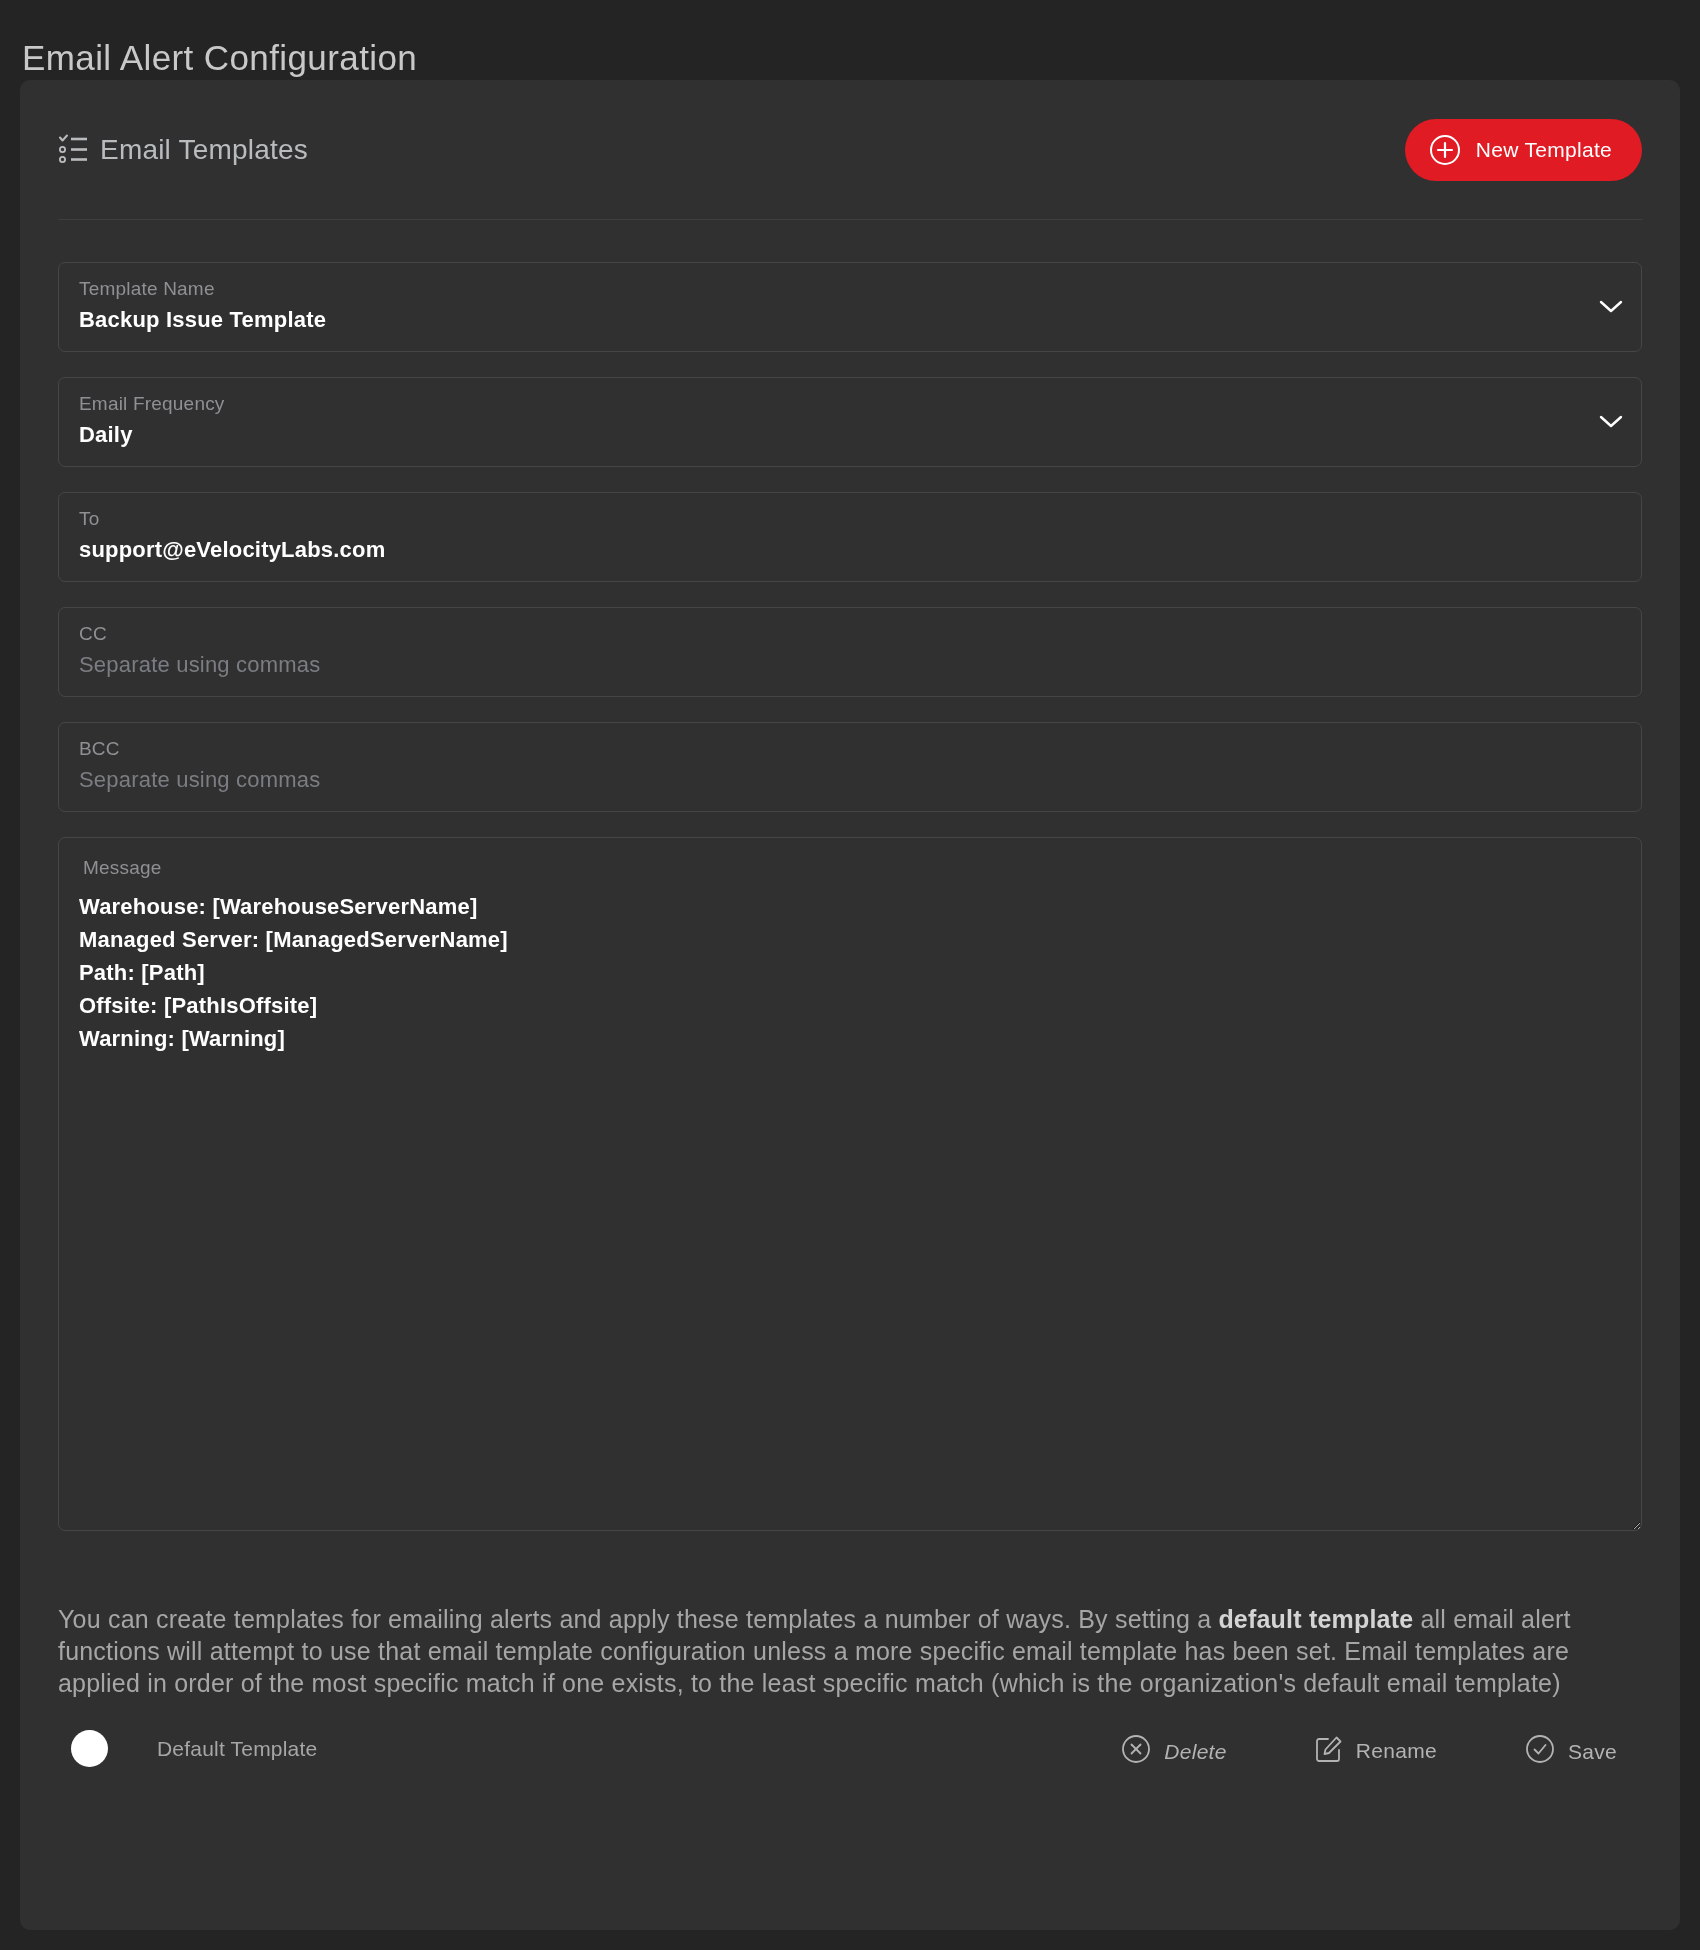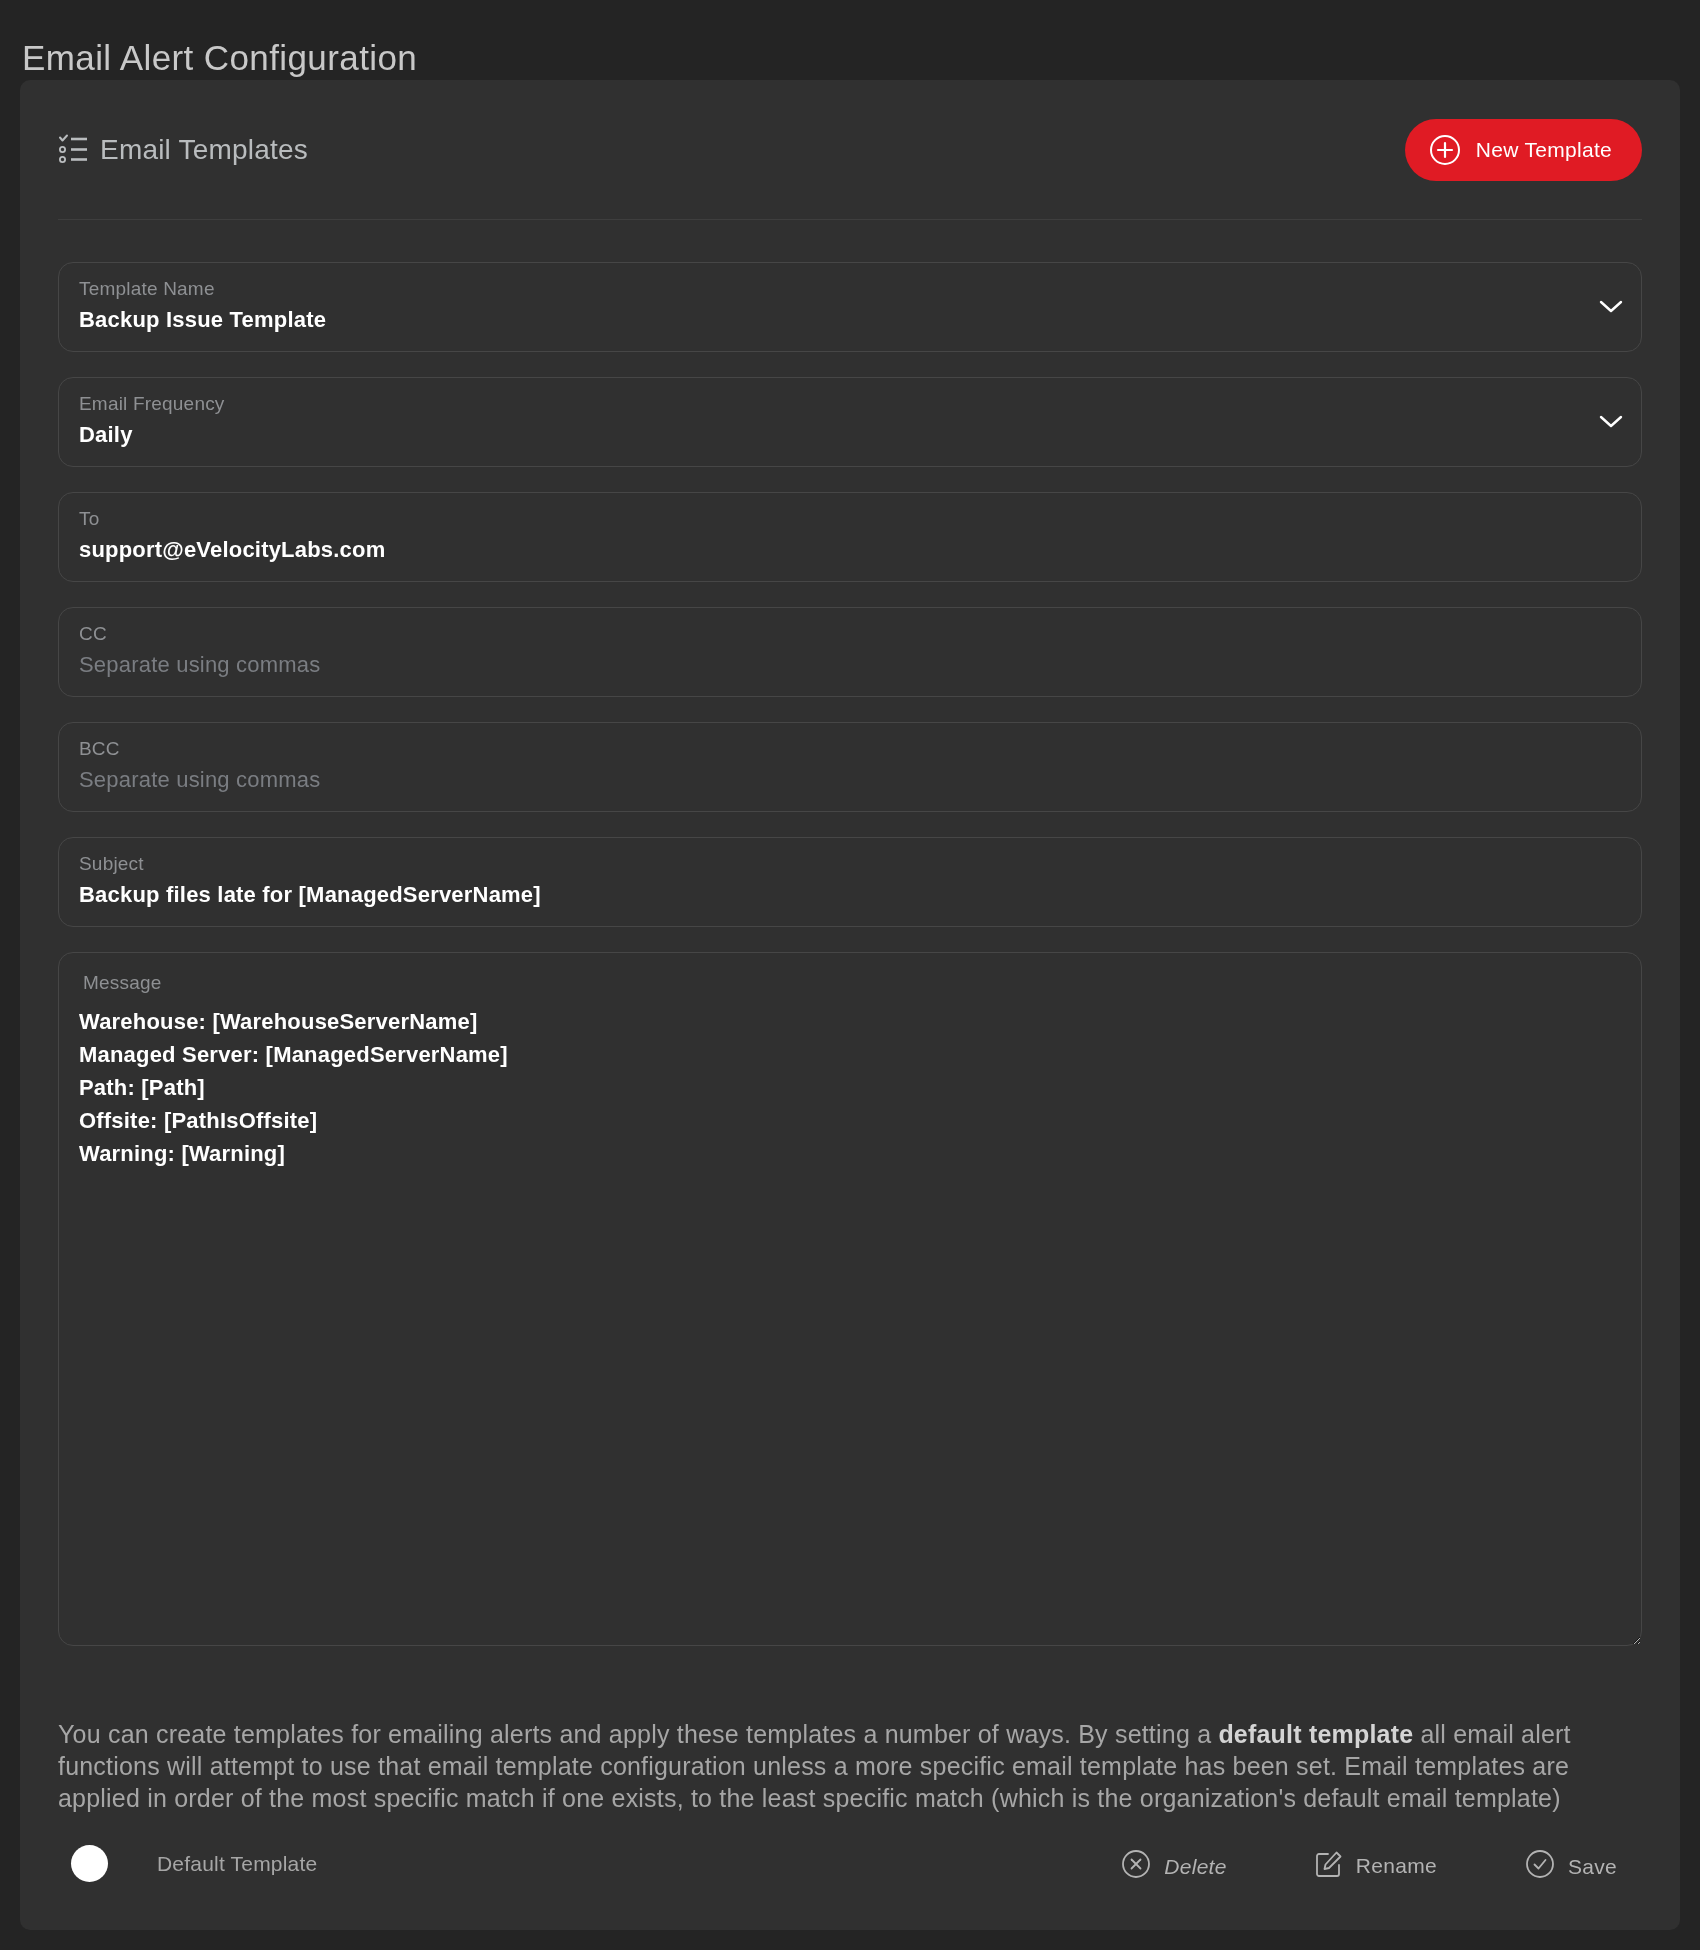--- a/index.html
+++ b/index.html
@@ -45,21 +45,21 @@
     font-family:inherit; font-size:21px; font-weight:400;
     letter-spacing:.3px; cursor:pointer;
   }
 
   
   .fields { margin-top:42px; display:flex; flex-direction:column; gap:25px; }
 
   .group {
     position:relative;
     border:1px solid #464646;
-    border-radius:15px;
+    border-radius:7px;
     background:transparent;
   }
   .group.single { height:90px; padding:15px 56px 0 20px; }
   .group label, .float-label {
     display:block;
     color:#8e9093;
     font-size:19px;
     line-height:1.2;
     margin-bottom:6px;
     cursor:inherit;
@@ -181,24 +181,20 @@
     <div class="group single">
       <label>CC</label>
       <input class="value-input" type="text" placeholder="Separate using commas" style="">
     </div>
 
     <div class="group single">
       <label>BCC</label>
       <input class="value-input" type="text" placeholder="Separate using commas" style="">
     </div>
 
-    <div class="group single">
-      <label>Subject</label>
-      <input class="value-input" type="text" value="Backup files late for [ManagedServerName]" style="">
-    </div>
 
     <div class="group message">
       <span class="float-label">Message</span>
       <textarea spellcheck="false" style="">Warehouse: [WarehouseServerName]
 Managed Server: [ManagedServerName]
 Path: [Path]
 Offsite: [PathIsOffsite]
 Warning: [Warning]</textarea>
     </div>
 

